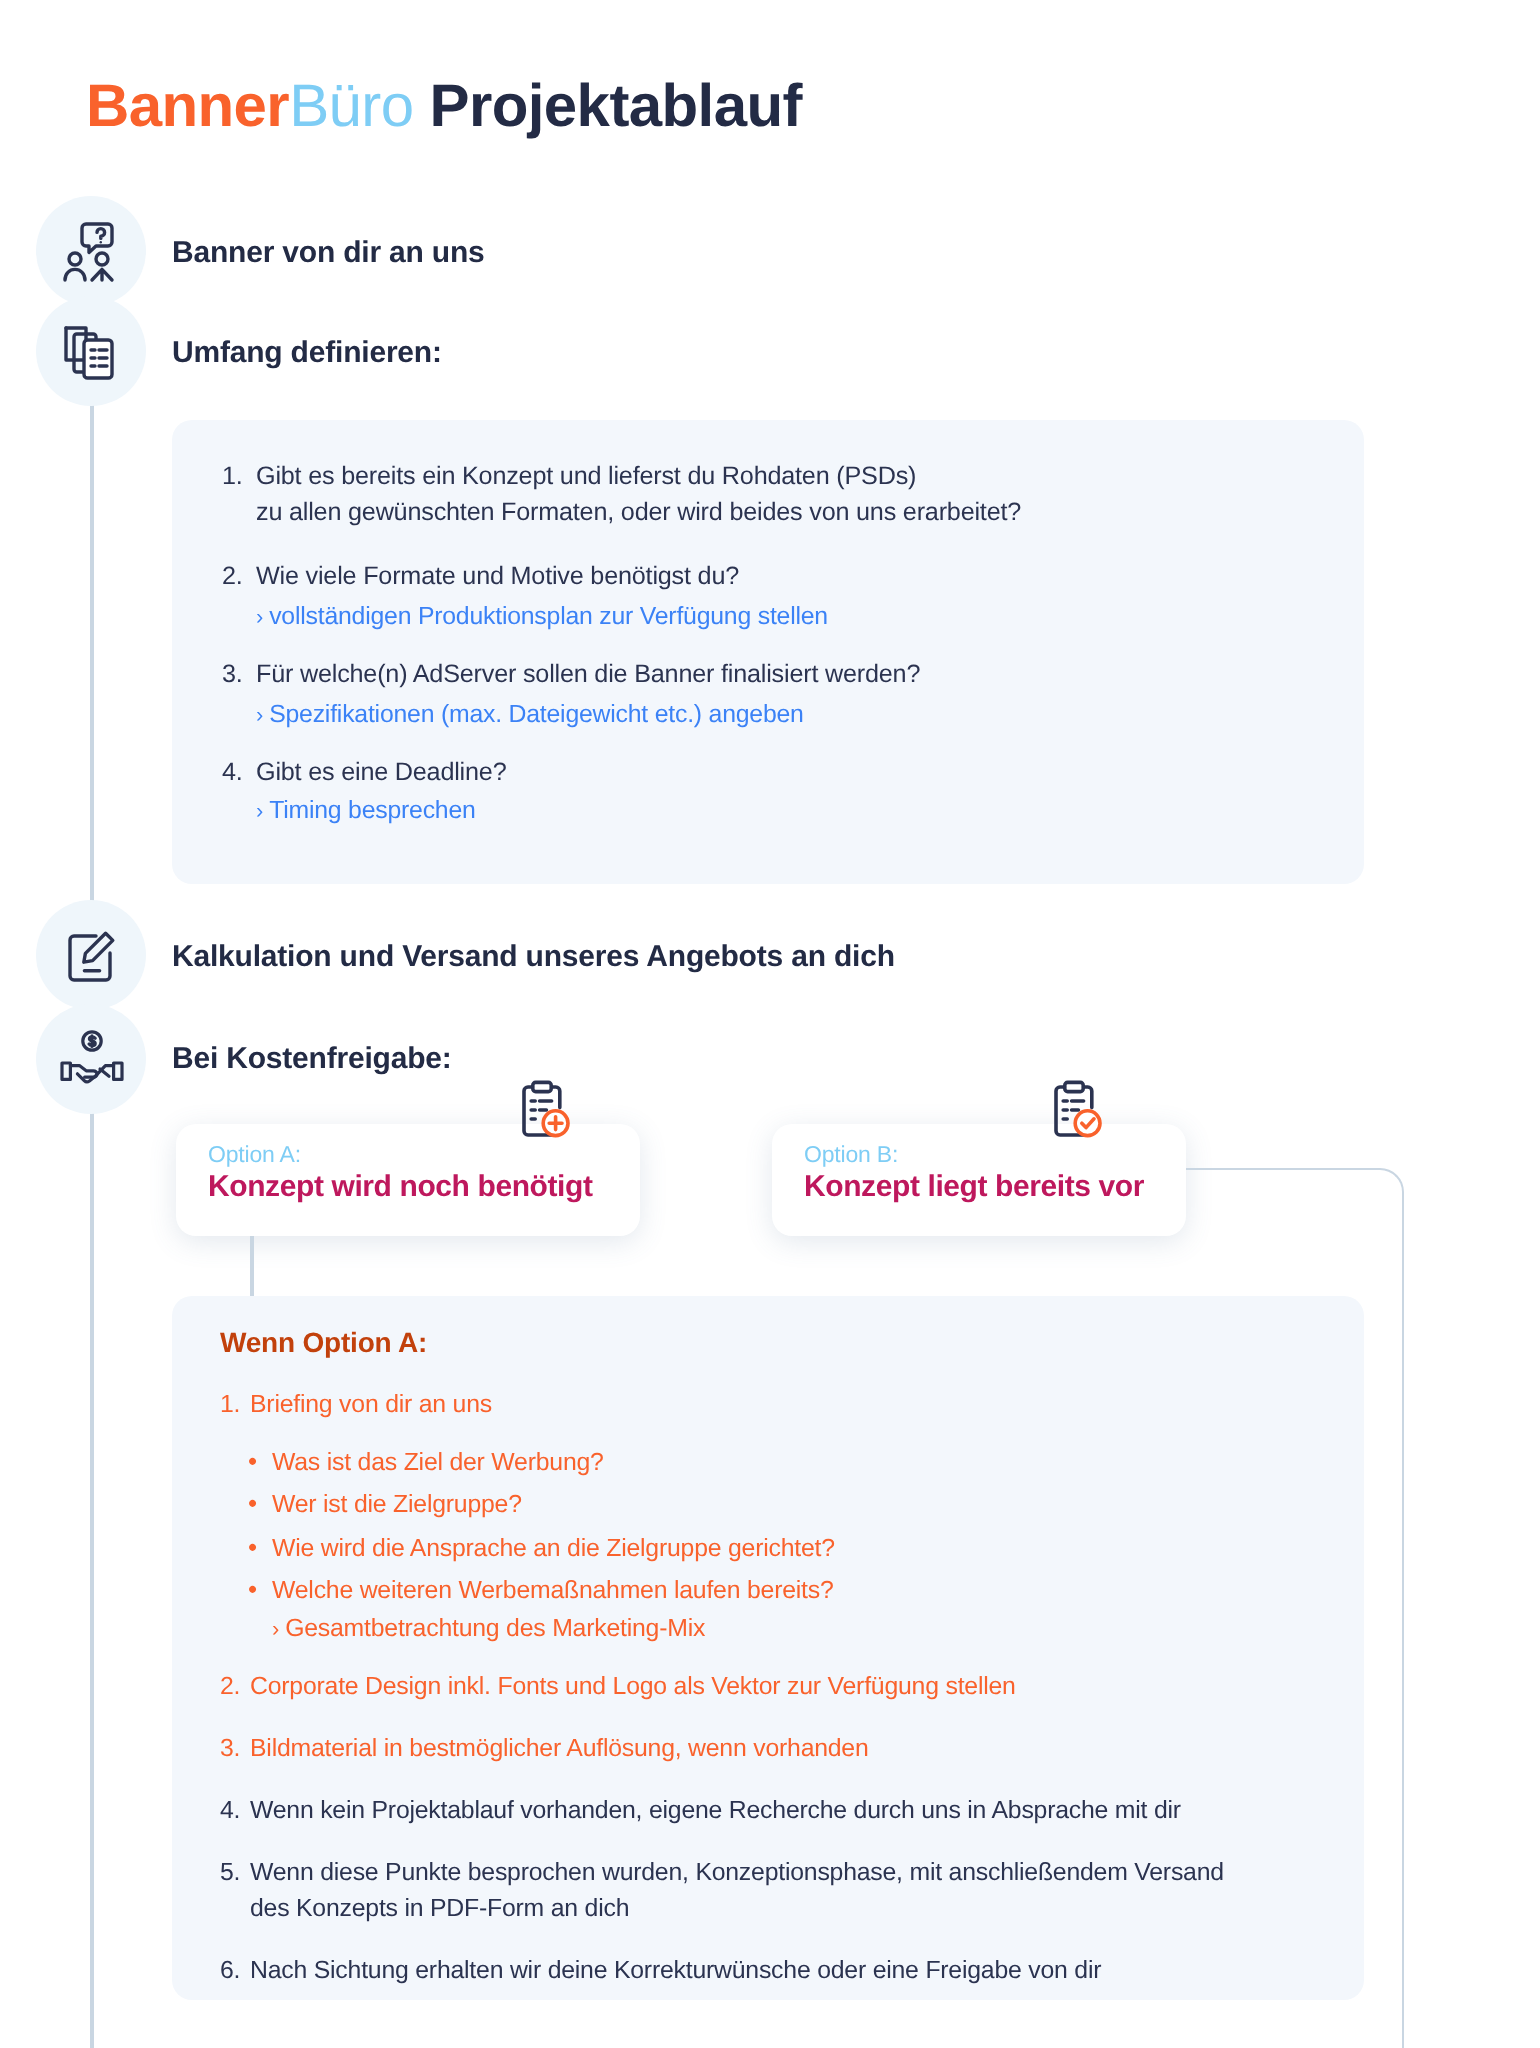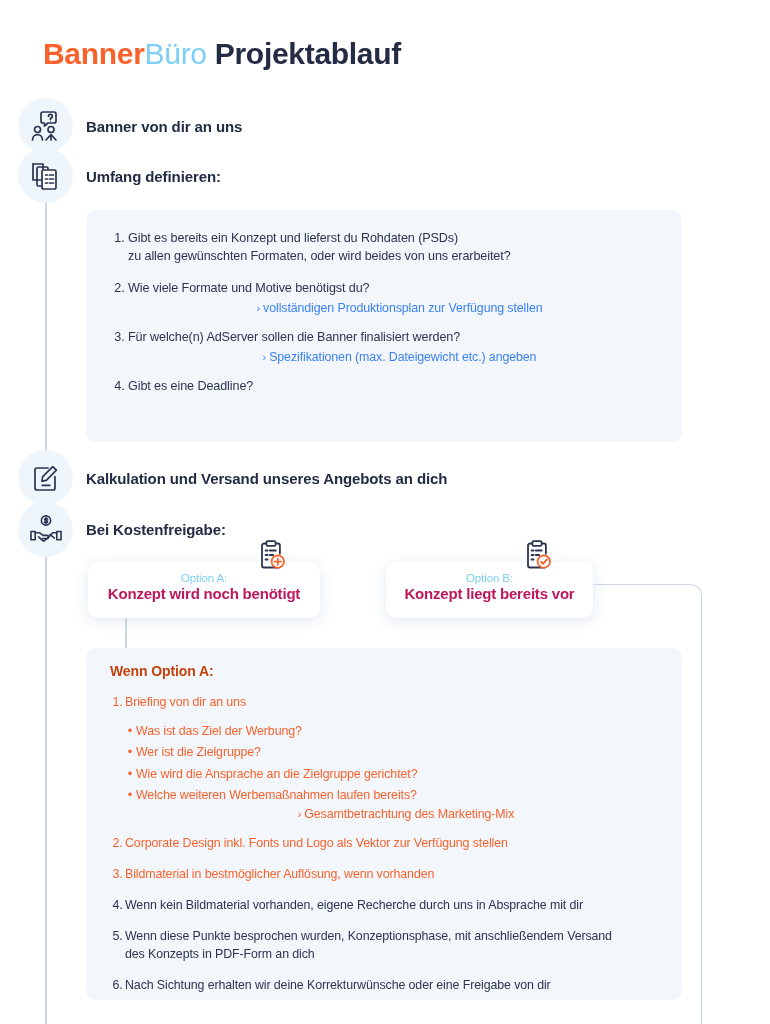--- a/index.html
+++ b/index.html
@@ -4,21 +4,21 @@
 <style>
   html,body{margin:0;padding:0;}
   body{
     width:770px;height:1024px;
     background:#ffffff;
     font-family:"Liberation Sans", sans-serif;
     color:#2b3350;
     overflow:hidden;
     position:relative;
   }
-  .page{position:relative;width:650px;height:1024px;text-align:center;}
+  .page{position:relative;width:650px;height:1024px;}
 
   
   .title{
     position:absolute;left:43px;top:37px;
     font-size:30px;font-weight:bold;letter-spacing:-0.3px;
     white-space:nowrap;
   }
   .t-orange{color:#f9622c;}
   .t-blue{color:#7ecdf5;font-weight:normal;}
   .t-dark{color:#232b45;}
@@ -183,20 +183,21 @@
           <span class="qnum">3.</span>
           <span class="qtext">Für welche(n) AdServer sollen die Banner finalisiert werden?</span>
         </div>
       <div class="qsub"><span class="chev">›</span><span>Spezifikationen (max. Dateigewicht etc.) angeben</span></div>
     </div>
     <div class="qitem">
       <div class="qrow">
           <span class="qnum">4.</span>
           <span class="qtext">Gibt es eine Deadline?</span>
         </div>
+      <div class="qsub"><span class="chev">›</span><span>Timing besprechen</span></div>
     </div>
   </div>
 
   <div class="bubble" style="left:18px;top:450px;">
     <span>
       <svg width="30" height="30" viewBox="0 0 30 30" fill="none" stroke="#2b3350" stroke-width="1.7" stroke-linecap="round" stroke-linejoin="round">
         <path d="M24 13.5V25a2 2 0 0 1-2 2H6a2 2 0 0 1-2-2V7a2 2 0 0 1 2-2h11"></path>
         <path d="M21.8 3.6l3.6 3.6-10.1 10.1-4.4.8.8-4.4z"></path>
         <path d="M11.2 22.4h7.6"></path>
       </svg>
@@ -296,21 +297,21 @@
     <div class="oitem">
       <div class="orow c-orange">
           <span class="onum">3.</span>
           <span>Bildmaterial in bestmöglicher Auflösung, wenn vorhanden</span>
         </div>
     </div>
 
     <div class="oitem">
       <div class="orow c-dark">
           <span class="onum">4.</span>
-          <span>Wenn kein Bildmaterial vorhanden, eigene Recherche durch uns in Absprache mit dir</span>
+          <span>Wenn kein Projektablauf vorhanden, eigene Recherche durch uns in Absprache mit dir</span>
         </div>
     </div>
 
     <div class="oitem">
       <div class="orow c-dark">
           <span class="onum">5.</span>
           <span>Wenn diese Punkte besprochen wurden, Konzeptionsphase, mit anschließendem Versand</span>
         </div>
       <div class="orow c-dark">
           <span class="onum"></span>

